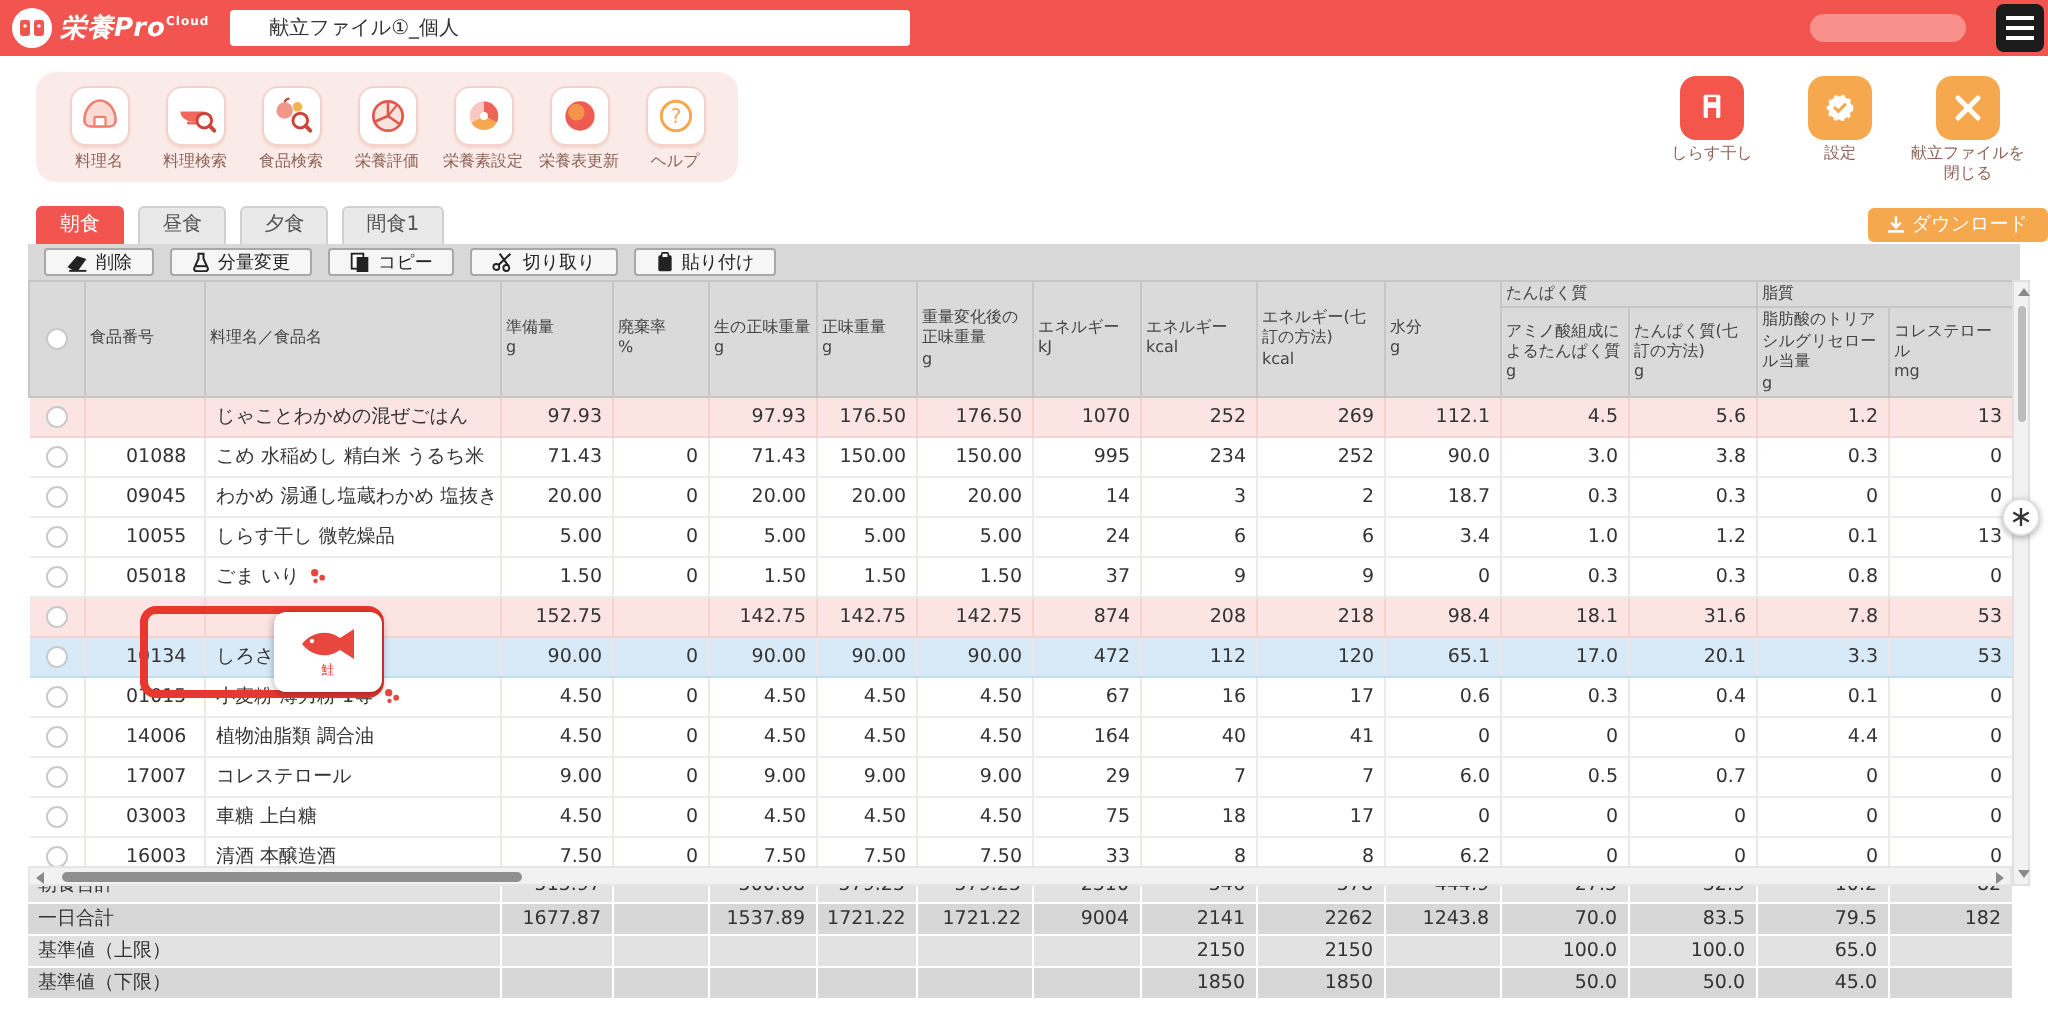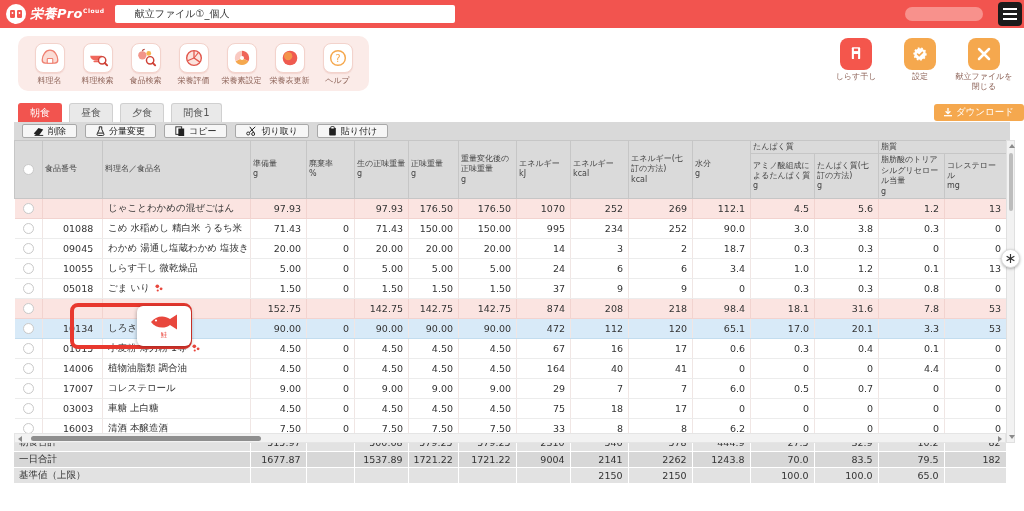--- a/index.html
+++ b/index.html
@@ -615,20 +615,36 @@
           <td class="c-num"></td>
           <td class="c-num"></td>
           <td class="c-num">2150</td>
           <td class="c-num">2150</td>
           <td class="c-num"></td>
           <td class="c-num">100.0</td>
           <td class="c-num">100.0</td>
           <td class="c-num">65.0</td>
           <td class="c-num"></td>
         </tr>
+        <tr>
+          <td colspan="3" class="sum-label">基準値（下限）</td>
+          <td class="c-num"></td>
+          <td class="c-num"></td>
+          <td class="c-num"></td>
+          <td class="c-num"></td>
+          <td class="c-num"></td>
+          <td class="c-num"></td>
+          <td class="c-num">1850</td>
+          <td class="c-num">1850</td>
+          <td class="c-num"></td>
+          <td class="c-num">50.0</td>
+          <td class="c-num">50.0</td>
+          <td class="c-num">45.0</td>
+          <td class="c-num"></td>
+        </tr>
       </tbody>
   </table>
 </div>
 
 <div class="select-box"></div>
 <div class="drag-card">
   <svg width="30" height="18" viewBox="0 0 30 18">
     <path d="M2 9c4.5-6 13-7.5 19-3l7-4.5v15L21 12c-6 4.5-14.5 3-19-3z" fill="#e8473d"></path>
     <circle cx="7" cy="7.5" r="1.1" fill="#fff"></circle>
   </svg>

